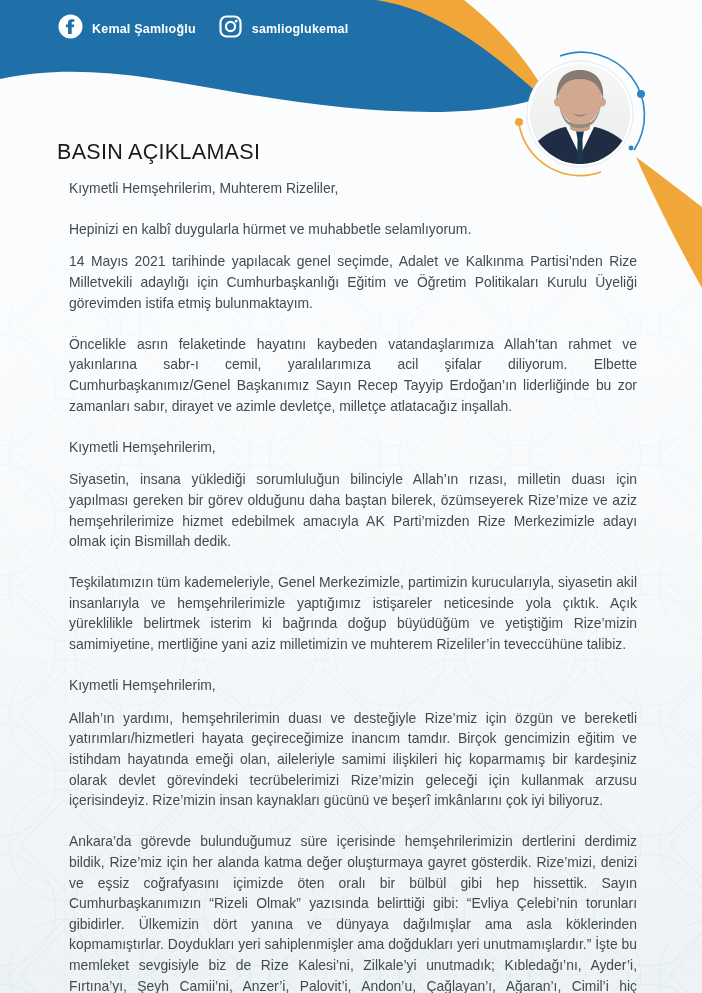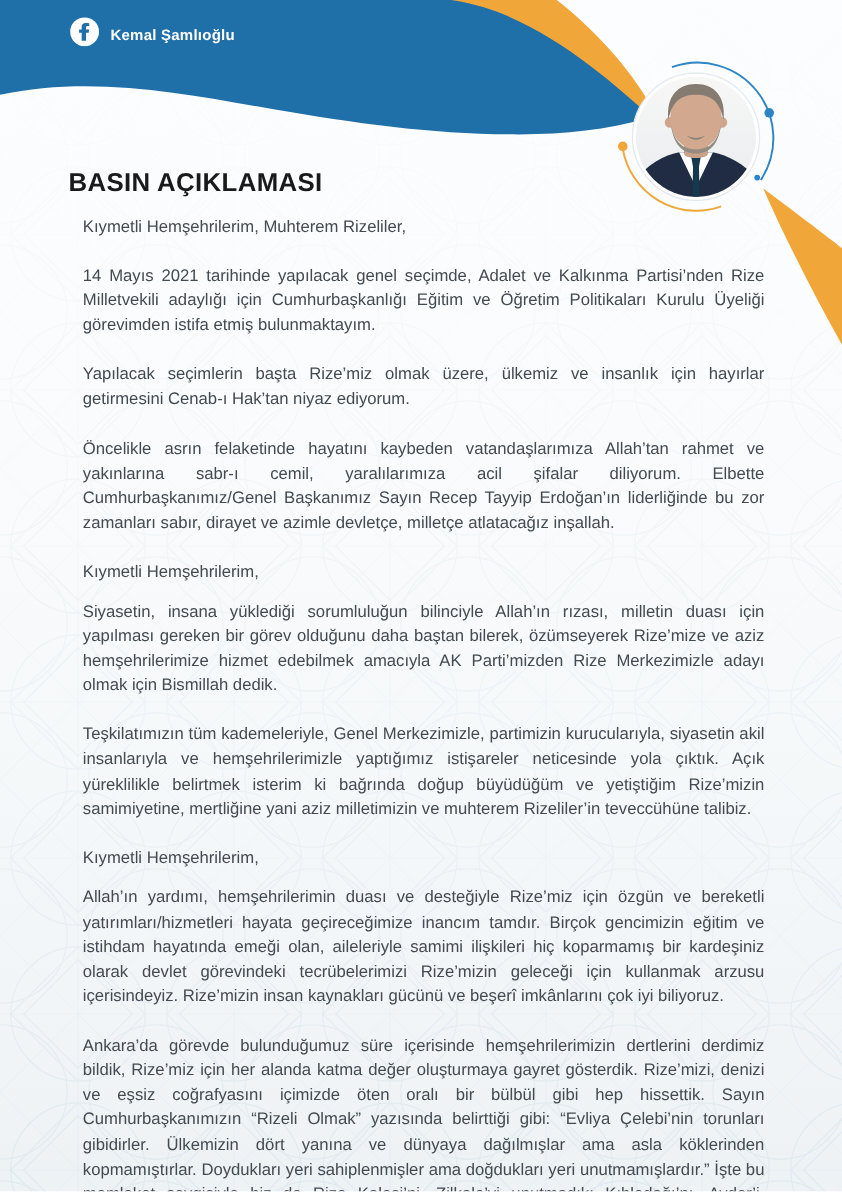--- a/index.html
+++ b/index.html
@@ -16,21 +16,21 @@
   .social-item{display:flex;align-items:center;gap:9px;text-decoration:none;cursor:pointer;}
   .social-handle{
     color:#ffffff;font-size:12.5px;font-weight:bold;letter-spacing:.2px;white-space:nowrap;
   }
   .content{
     position:absolute;left:57px;top:142px;width:592px;
     color:#434a50;font-size:13.9px;line-height:20.6px;
     text-align:justify;
   }
   .doc-title{
-    margin:0 0 15px 0;font-size:21.5px;font-weight:bold;color:#1a1a1a;
+    margin:0 0 15px 0;font-size:21.5px;font-weight:normal;color:#1a1a1a;
     letter-spacing:.3px;text-align:left;
   }
   .block{margin:0 0 20.6px 0;}
   .block p{margin:12px;}
   .sal{text-align:left;}
 </style>
 </head>
 <body>
 
 <div class="page">
@@ -121,36 +121,44 @@
     <a class="social-item">
       <span>
         <svg width="25" height="25" viewBox="0 0 25 25">
           <circle cx="12.5" cy="12.5" r="12" fill="#ffffff"></circle>
           <path d="M13.7,20 V13.2 h2.2 l0.35,-2.6 h-2.55 V8.9 c0,-0.75 0.2,-1.25 1.3,-1.25 h1.35 V5.35
                    C15.1,5.3 14.3,5.25 13.4,5.25 c-2,0 -3.35,1.2 -3.35,3.4 v1.95 H7.9 v2.6 h2.15 V20 Z" fill="#1f6fa8"></path>
         </svg>
       </span>
       <span class="social-handle">Kemal Şamlıoğlu</span>
     </a>
+    <a class="social-item">
+      <span>
+        <svg width="25" height="25" viewBox="0 0 25 25">
+          <rect x="2.5" y="2.5" width="20" height="20" rx="6" fill="none" stroke="#ffffff" stroke-width="2.2"></rect>
+          <circle cx="12.5" cy="12.5" r="4.6" fill="none" stroke="#ffffff" stroke-width="2.2"></circle>
+          <circle cx="18.2" cy="6.9" r="1.5" fill="#ffffff"></circle>
+        </svg>
+      </span>
+      <span class="social-handle">samlioglukemal</span>
+    </a>
   </div>
 
   <div class="content">
     <h1 class="doc-title">BASIN AÇIKLAMASI</h1>
 
     <div class="block sal">
       <p>Kıymetli Hemşehrilerim, Muhterem Rizeliler,</p>
     </div>
 
     <div class="block">
+      <p>Hepinizi en kalbî duygularla hürmet ve muhabbetle selamlıyorum.</p>
       <p>14 Mayıs 2021 tarihinde yapılacak genel seçimde, Adalet ve Kalkınma Partisi’nden Rize Milletvekili adaylığı için Cumhurbaşkanlığı Eğitim ve Öğretim Politikaları Kurulu Üyeliği görevimden istifa etmiş bulunmaktayım.</p>
     </div>
 
-    <div class="block">
-      <p>Yapılacak seçimlerin başta Rize’miz olmak üzere, ülkemiz ve insanlık için hayırlar getirmesini Cenab-ı Hak’tan niyaz ediyorum.</p>
-    </div>
 
     <div class="block">
       <p>Öncelikle asrın felaketinde hayatını kaybeden vatandaşlarımıza Allah’tan rahmet ve yakınlarına sabr-ı cemil, yaralılarımıza acil şifalar diliyorum. Elbette Cumhurbaşkanımız/Genel Başkanımız Sayın Recep Tayyip Erdoğan’ın liderliğinde bu zor zamanları sabır, dirayet ve azimle devletçe, milletçe atlatacağız inşallah.</p>
     </div>
 
     <div class="block">
       <p class="sal">Kıymetli Hemşehrilerim,</p>
       <p>Siyasetin, insana yüklediği sorumluluğun bilinciyle Allah’ın rızası, milletin duası için yapılması gereken bir görev olduğunu daha baştan bilerek, özümseyerek Rize’mize ve aziz hemşehrilerimize hizmet edebilmek amacıyla AK Parti’mizden Rize Merkezimizle adayı olmak için Bismillah dedik.</p>
     </div>
 

